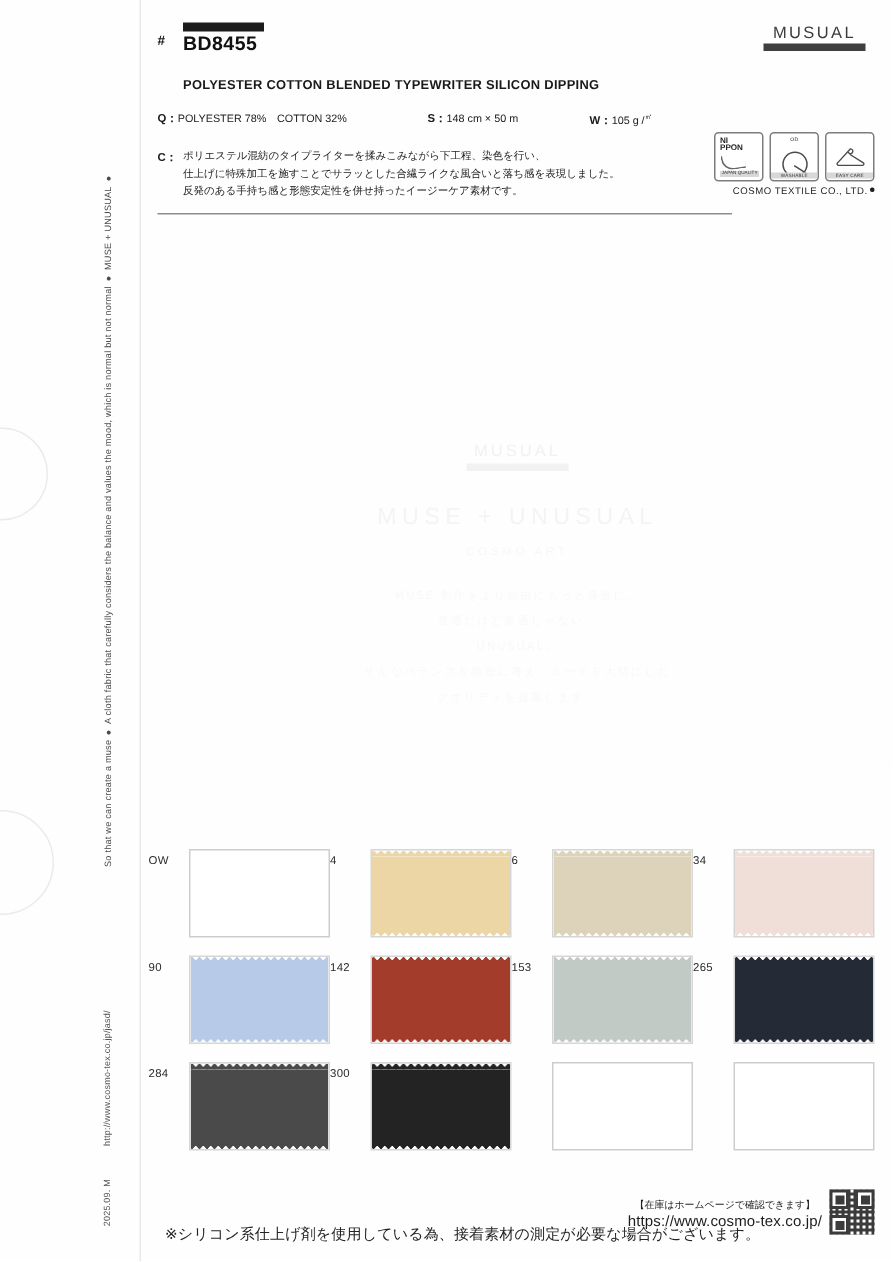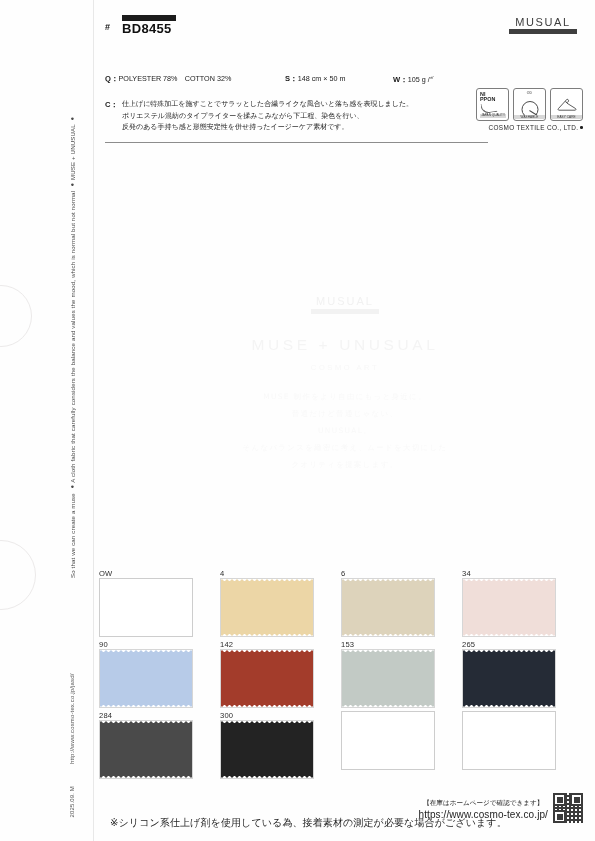--- a/index.html
+++ b/index.html
@@ -347,21 +347,20 @@
     width: 486px;
   }
   .grid-row {
     display: flex;
     height: 71px;
   }
   .cell {
     width: 121px;
     display: flex;
     align-items: flex-start;
-    flex-direction: column;
   }
   .cell-label {
     width: 27px;
     padding-top: 3px;
     font-size: 7.6px;
     color: #2b2b2b;
     text-align: left;
     letter-spacing: 0.2px;
   }
   .swatch-wrap {
@@ -470,42 +469,43 @@
     <div class="arc arc-a"></div>
     <div class="arc arc-b"></div>
     <div class="vtext vtext-tagline">So that we can create a muse ●  A cloth fabric that carefully considers the balance and values the mood, which is normal but not normal ●  MUSE + UNUSUAL ●</div>
     <div class="vtext vtext-url">http://www.cosmo-tex.co.jp/jasd/</div>
     <div class="vtext vtext-date">2025.09.  M</div>
   </div>
 
   <div class="hdr-bar"></div>
   <div class="hdr-hash">#</div>
   <div class="hdr-code">BD8455</div>
+  <div class="hdr-en">POLYESTER COTTON BLENDED TYPEWRITER SILICON DIPPING</div>
 
   <div class="logo">
     <div class="logo-word">MUSUAL</div>
     <div class="logo-rule"></div>
   </div>
 
   <div class="spec-row">
     <div class="spec-q">
       <span class="spec-key">Q：</span><span>POLYESTER 78%　COTTON 32%</span>
     </div>
     <div class="spec-s">
       <span class="spec-key">S：</span><span>148 cm  ×  50 m</span>
     </div>
     <div class="spec-w">
       <span class="spec-key">W：</span><span>105 g /</span><span class="sup">㎡</span>
     </div>
   </div>
 
   <div class="cmt-key">C：</div>
   <div class="cmt-body">
+    <div>ポリエステル混紡のタイプライターを揉みこみながら下工程、染色を行い、</div>
     <div>仕上げに特殊加工を施すことでサラッとした合繊ライクな風合いと落ち感を表現しました。</div>
-    <div>ポリエステル混紡のタイプライターを揉みこみながら下工程、染色を行い、</div>
     <div>反発のある手持ち感と形態安定性を併せ持ったイージーケア素材です。</div>
   </div>
   <div class="hdr-sep"></div>
 
   <div class="certs">
     <div class="cert">
       <div class="cert-t1">
         <span>NI</span><br>
         <span>PPON</span>
       </div>

